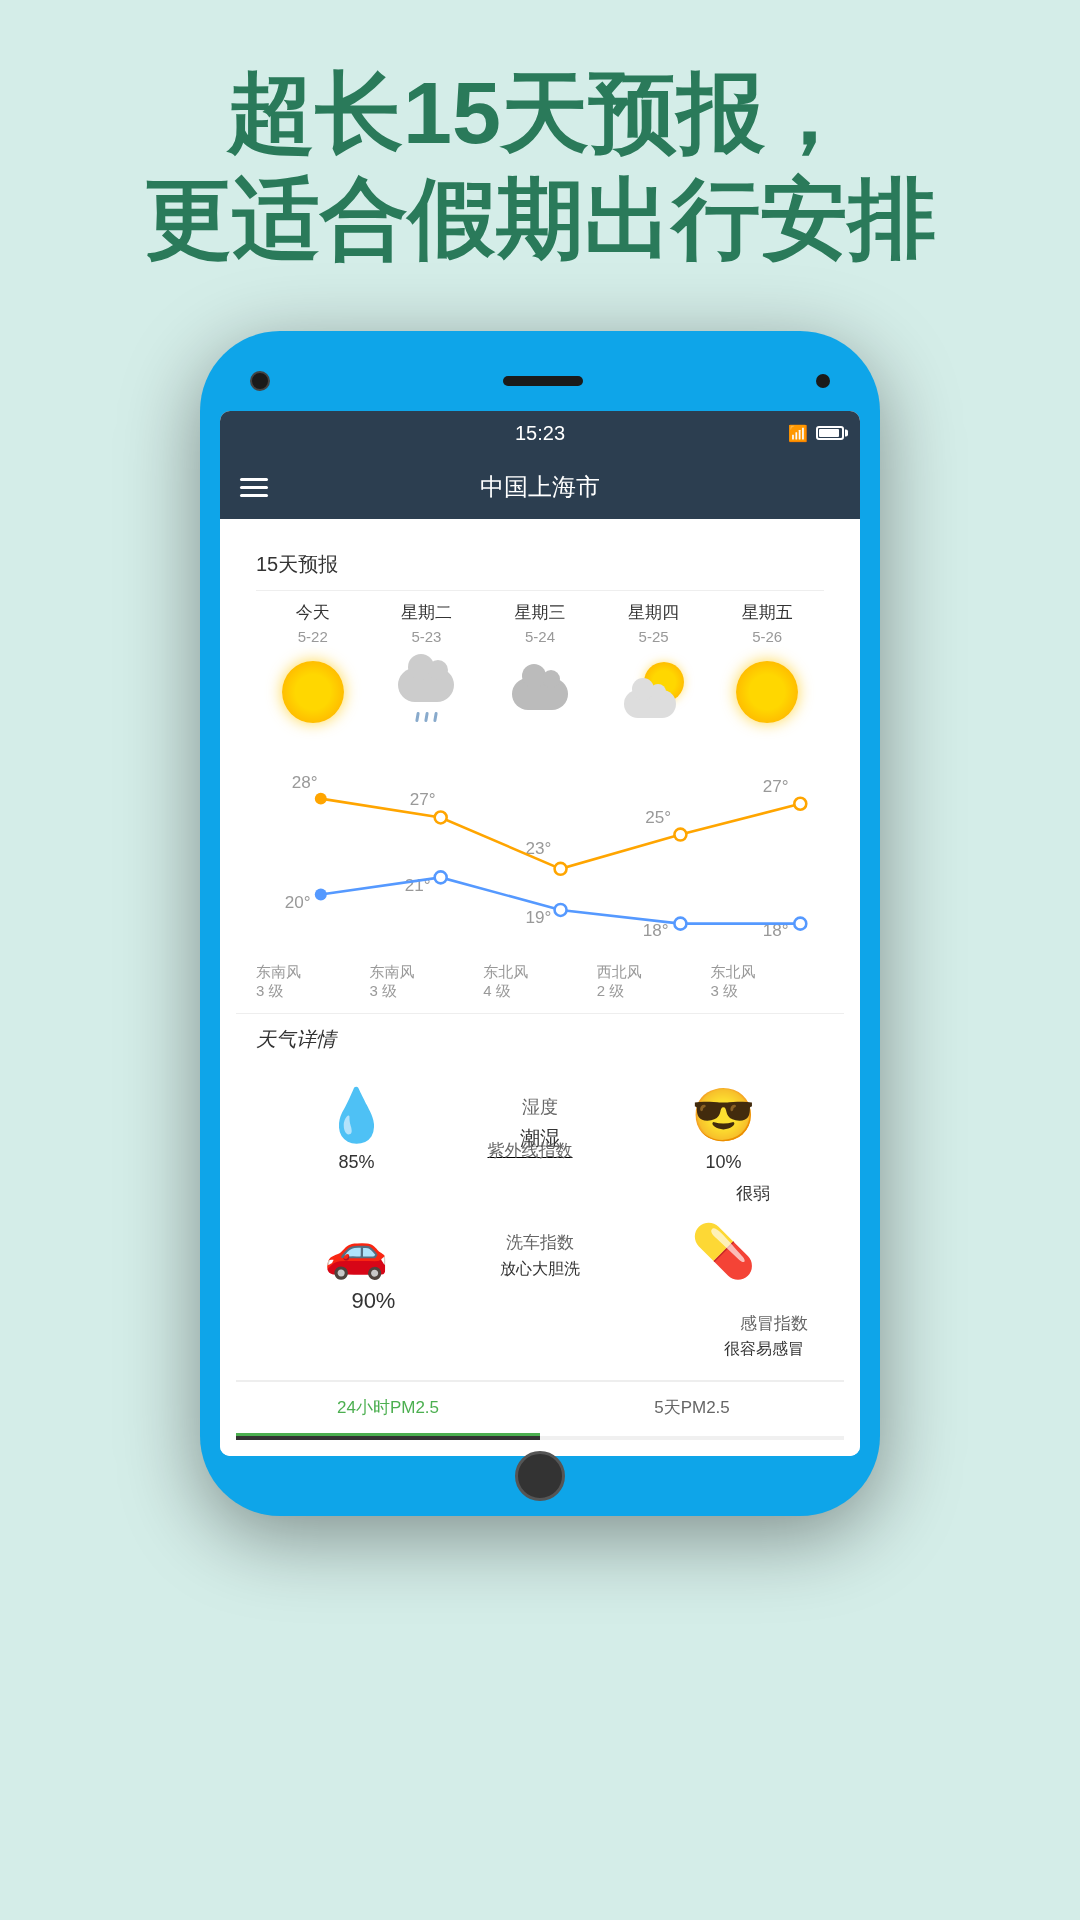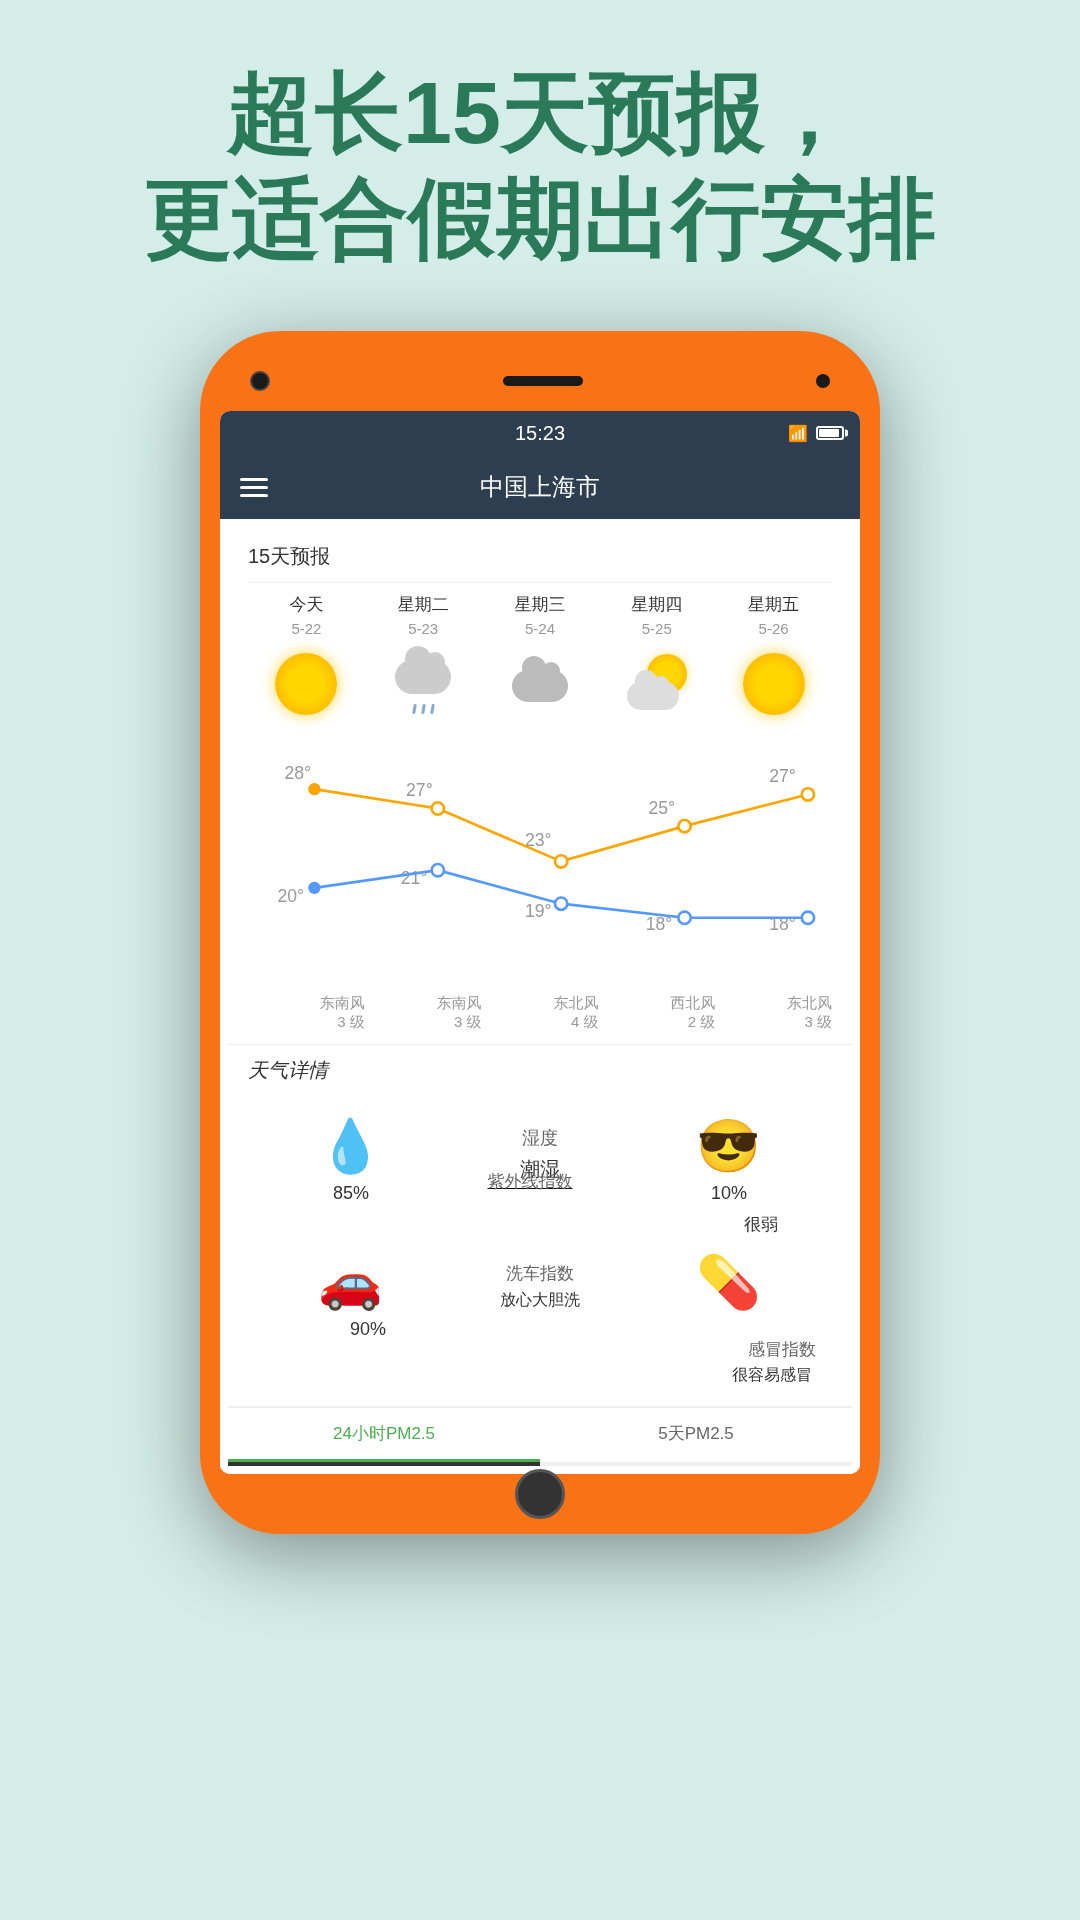--- a/index.html
+++ b/index.html
@@ -26,21 +26,21 @@
 
     
     .phone-wrapper {
       display: flex;
       justify-content: center;
       align-items: flex-start;
       margin-top: 20px;
     }
     .phone {
       width: 680px;
-      background: #f97316;
+      background: #0ea5e9;
       border-radius: 80px;
       padding: 20px;
       box-shadow: 0 20px 80px rgba(0,0,0,0.4);
       position: relative;
     }
     .phone-top-bar {
       height: 60px;
       display: flex;
       align-items: center;
       justify-content: space-between;
@@ -156,21 +156,21 @@
       border-radius: 2px;
     }
     .app-title {
       color: #fff;
       font-size: 24px;
     }
 
     
     .weather-content {
       background: #fff;
-      padding: 8px;
+      padding: 16px;
     }
 
     
     .forecast-section {
       padding: 16px 20px 0;
     }
     .section-title {
       font-size: 20px;
       color: #333;
       font-weight: 500;
@@ -362,22 +362,21 @@
 
     
     .wind-grid {
       display: flex;
       justify-content: space-between;
       padding: 8px 20px 12px;
       border-bottom: 1px solid #eee;
     }
     .wind-item {
       flex: 1;
-      text-align: right;
-      margin-top: 39px;
+      text-align: left;
     }
     .wind-direction {
       font-size: 15px;
       color: #999;
     }
     .wind-level {
       font-size: 15px;
       color: #999;
     }
 
@@ -627,21 +626,21 @@
             <span style="font-size:17px; color:#666;">紫外线指数</span>
           </div>
           <div style="display:flex; justify-content:flex-end; padding-right:54px; margin-top:-10px; margin-bottom:16px;">
             <span style="font-size:17px; color:#333;">很弱</span>
           </div>
 
           <div style="display:flex; justify-content:space-between; align-items:flex-start; padding:0 10px 8px;">
 
             <div style="display:flex; flex-direction:column; align-items:center; gap:6px; width:33%;">
               <div style="font-size:52px; color:#4caf50;">🚗</div>
-              <span style="font-size:18px; color:#333;margin-left:34px;">90%</span>
+              <span style="font-size:22px; color:#333;margin-left:34px;">90%</span>
             </div>
 
             <div style="display:flex; flex-direction:column; align-items:center; gap:5px; width:33%; padding-top:10px;">
               <span style="font-size:17px; color:#666;">洗车指数</span>
               <span style="font-size:16px; color:#333;">放心大胆洗</span>
             </div>
 
             <div style="display:flex; flex-direction:column; align-items:center; gap:6px; width:33%;">
               <div style="font-size:52px;">💊</div>
             </div>

